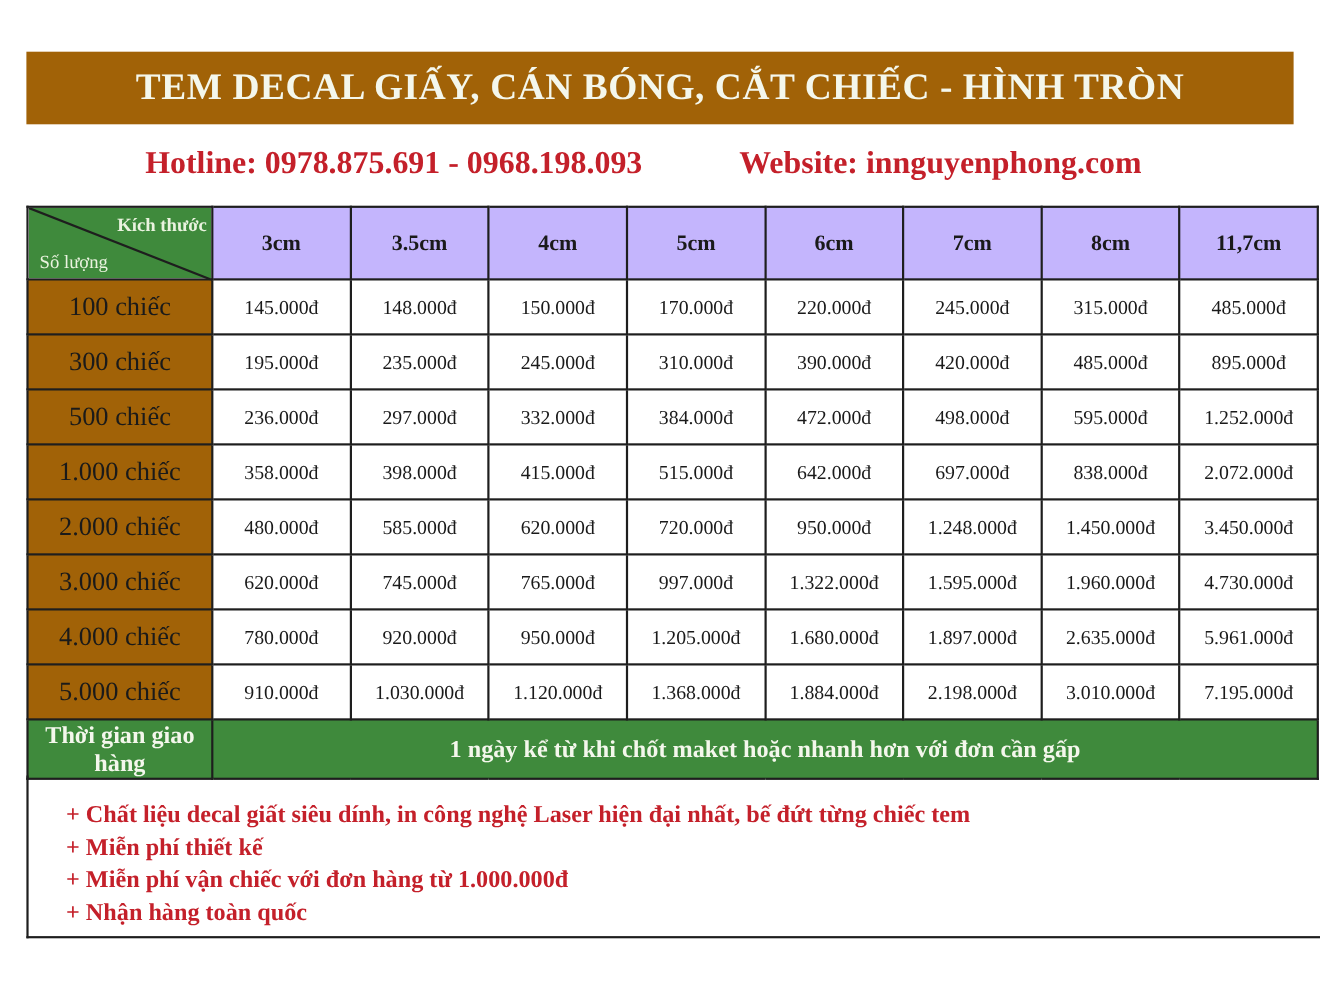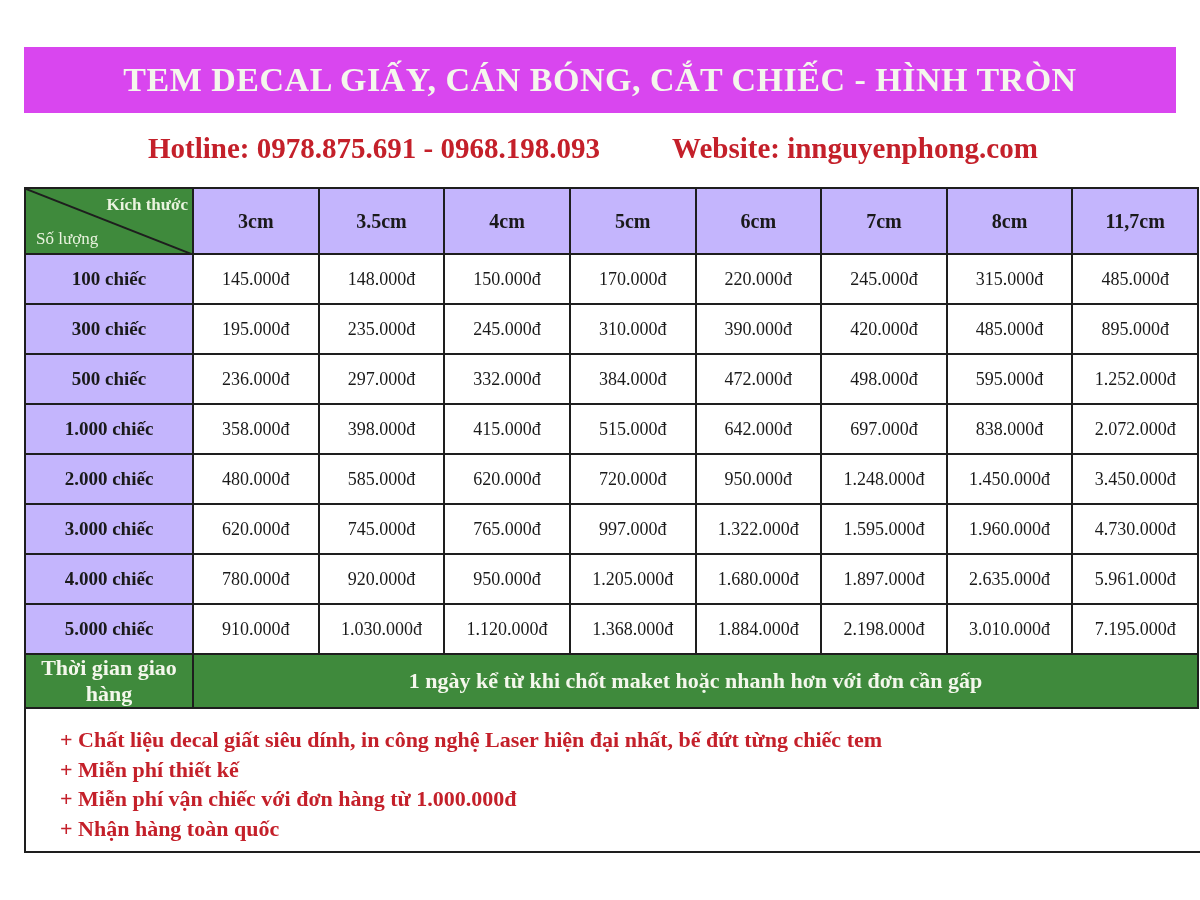--- a/index.html
+++ b/index.html
@@ -1,30 +1,30 @@
 <!DOCTYPE html>
 <html><head>
 <meta charset="utf-8">
 <style>
   html, body { margin:0; padding:0; }
   body { width:1200px; height:900px; background:#ffffff; position:relative; font-family:"Liberation Serif", serif; overflow:hidden; }
-  .banner { position:absolute; left:24px; top:47px; width:1152px; height:66px; background:#d946ef; display:flex; align-items:center; justify-content:center; }
+  .banner { position:absolute; left:24px; top:47px; width:1152px; height:66px; background:#a16207; display:flex; align-items:center; justify-content:center; }
   .banner h1 { margin:0; color:#f4f7ec; font-size:34px; font-weight:bold; letter-spacing:0.5px; }
   .contact { position:absolute; top:132px; left:0; width:1200px; height:40px; }
   .contact span { position:absolute; color:#c4202a; font-weight:bold; font-size:29px; white-space:nowrap; }
-  .hotline { left:148px; }
+  .hotline { left:132px; }
   .website { left:672px; }
   table.price { position:absolute; left:24px; top:187px; width:1175px; border-collapse:collapse; table-layout:fixed; }
   table.price td, table.price th { border:2px solid #1e1e1e; text-align:center; padding:0; }
   th.corner { background:#3f8a3c; position:relative; width:166px; height:64px; }
   th.corner svg { position:absolute; left:0; top:0; }
   .corner-top { position:absolute; right:4px; top:6px; color:#eaf3df; font-weight:bold; font-size:17px; }
   .corner-bot { position:absolute; left:10px; bottom:4px; color:#eaf3df; font-weight:normal; font-size:17px; }
   th.size { background:#c4b5fd; font-size:20px; font-weight:bold; color:#1a1a1a; }
-  td.qty { background:#c4b5fd; font-size:19px; font-weight:bold; color:#1a1a1a; }
+  td.qty { background:#a16207; font-size:24px; font-weight:normal; color:#1a1a1a; }
   td.val { background:#ffffff; font-size:18px; color:#1a1a1a; }
   tr.body-row { height:50px; }
   tr.delivery td { background:#3f8a3c; color:#f4f7ec; font-weight:bold; height:47px; }
   .delivery-label { font-size:22px; }
   .delivery-value { font-size:22px; }
   .notes { position:absolute; left:24px; top:705px; width:1199px; height:148px; border:2px solid #1e1e1e; border-top:none; box-sizing:border-box; padding-top:20px; padding-left:34px; }
   .notes div { color:#c4202a; font-weight:bold; font-size:22px; line-height:29.5px; }
 </style>
 </head>
 <body>

